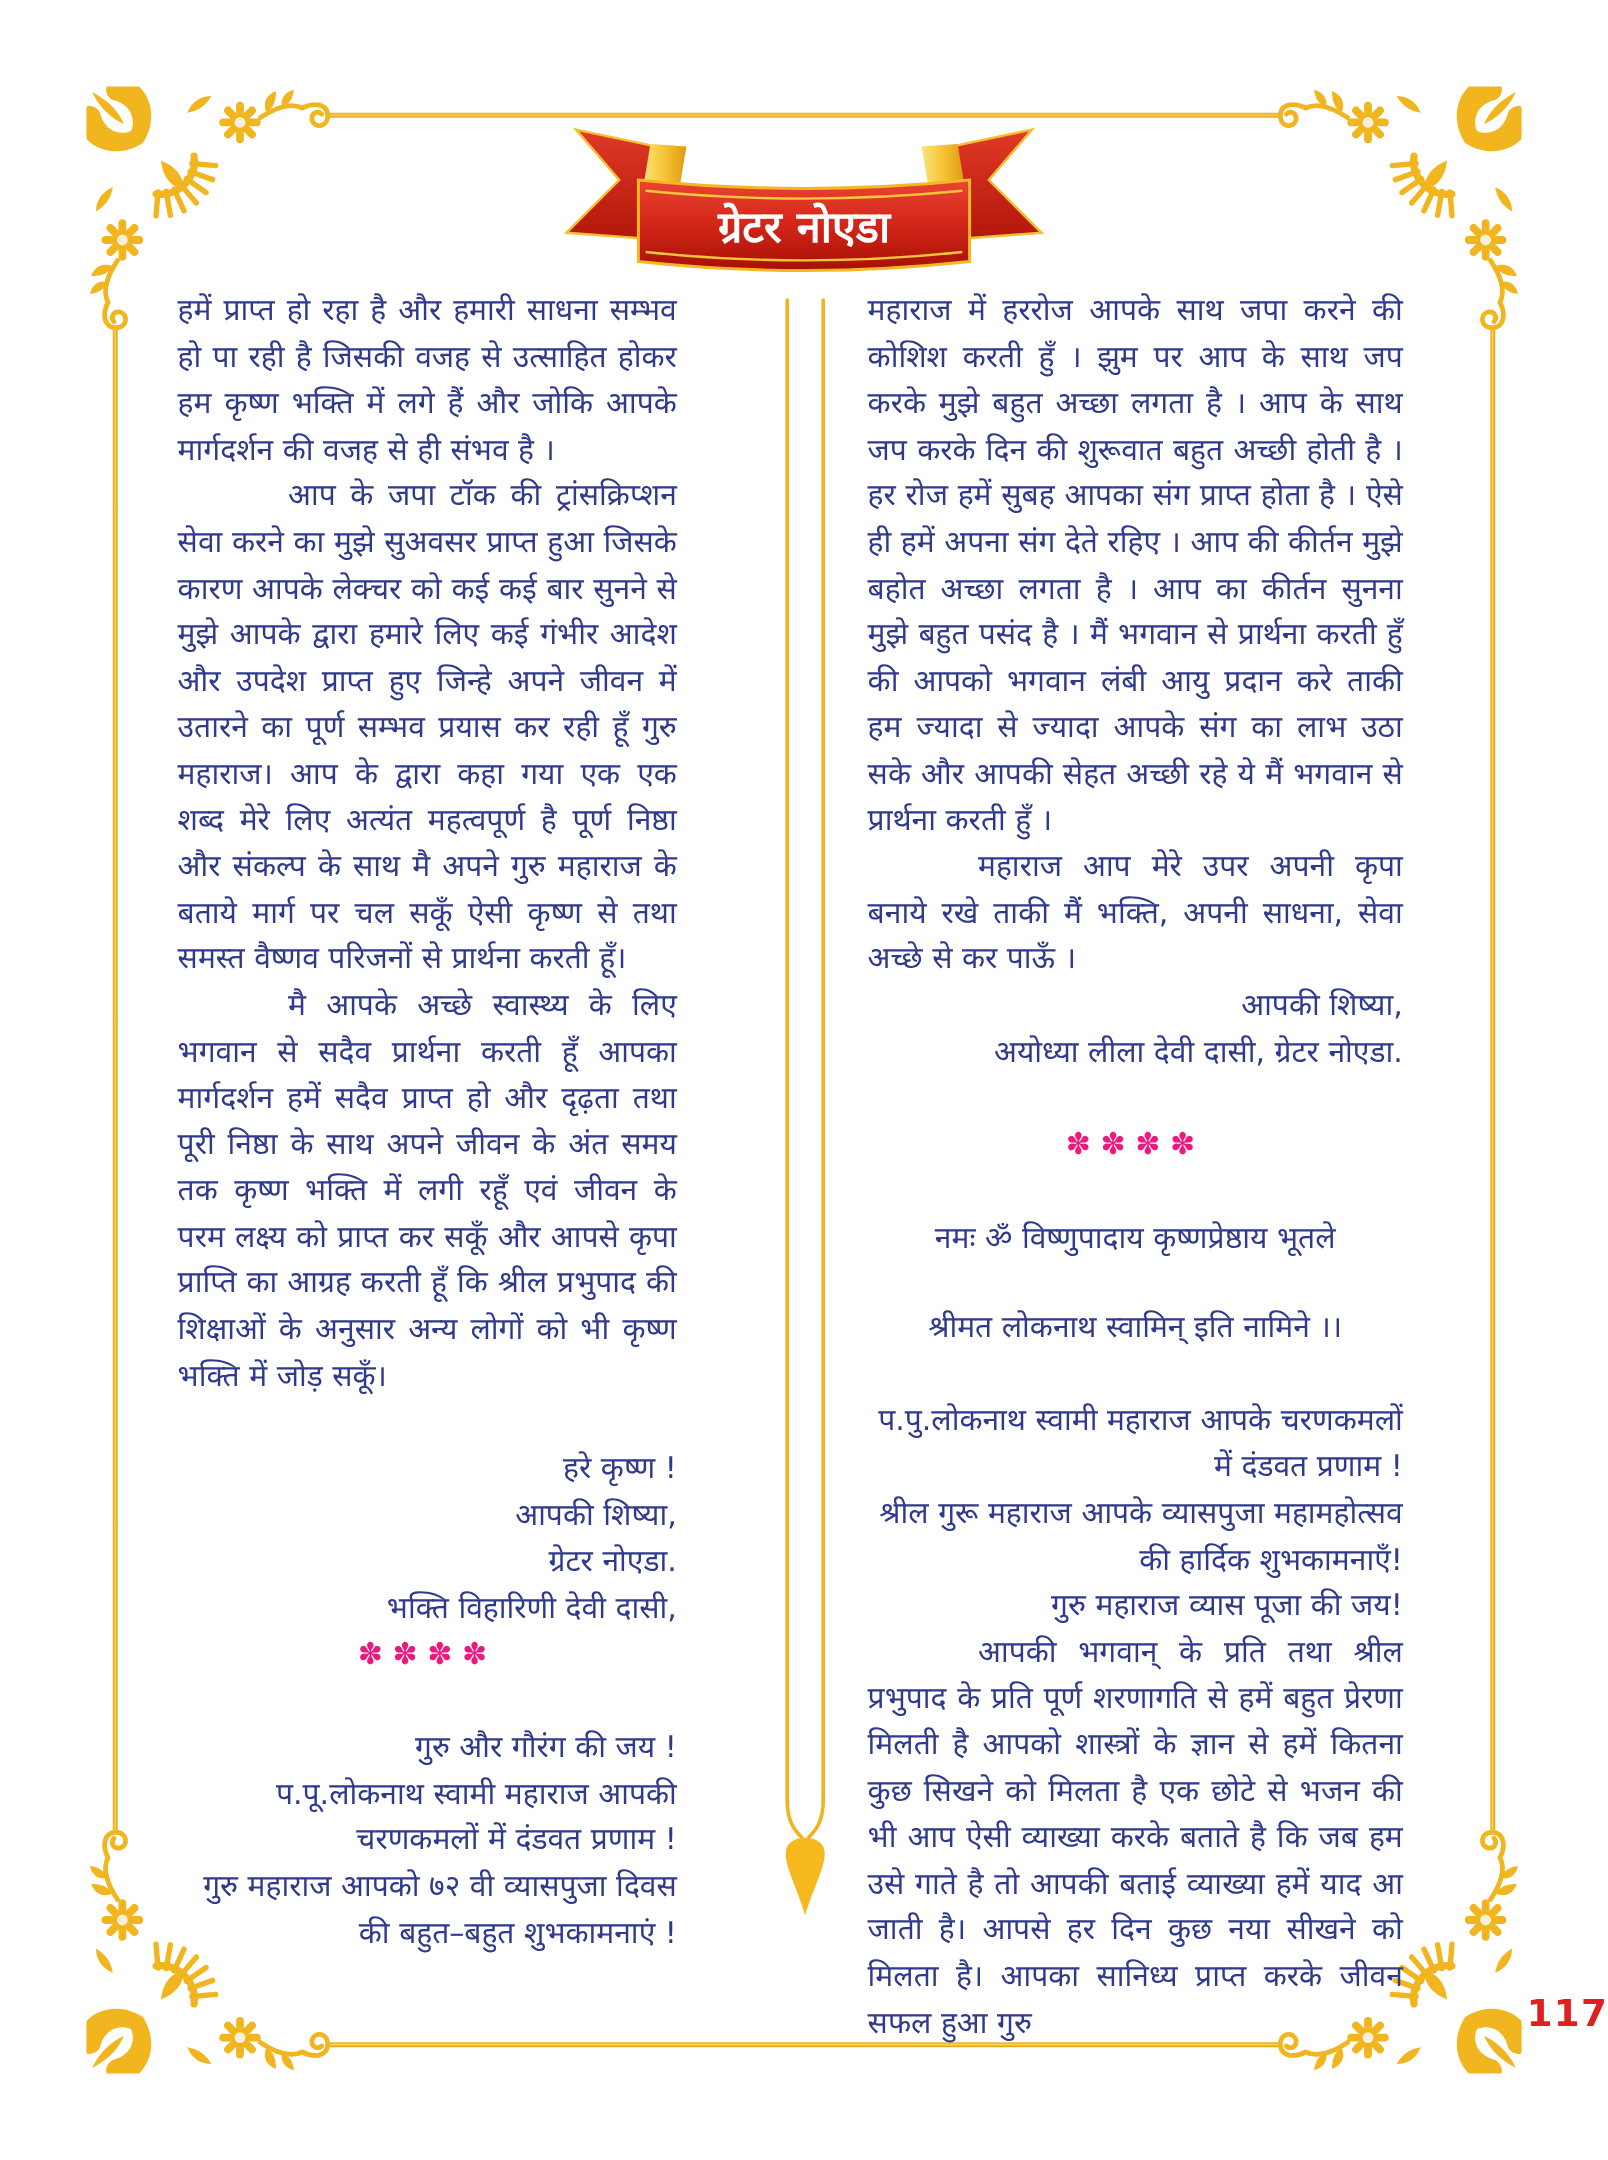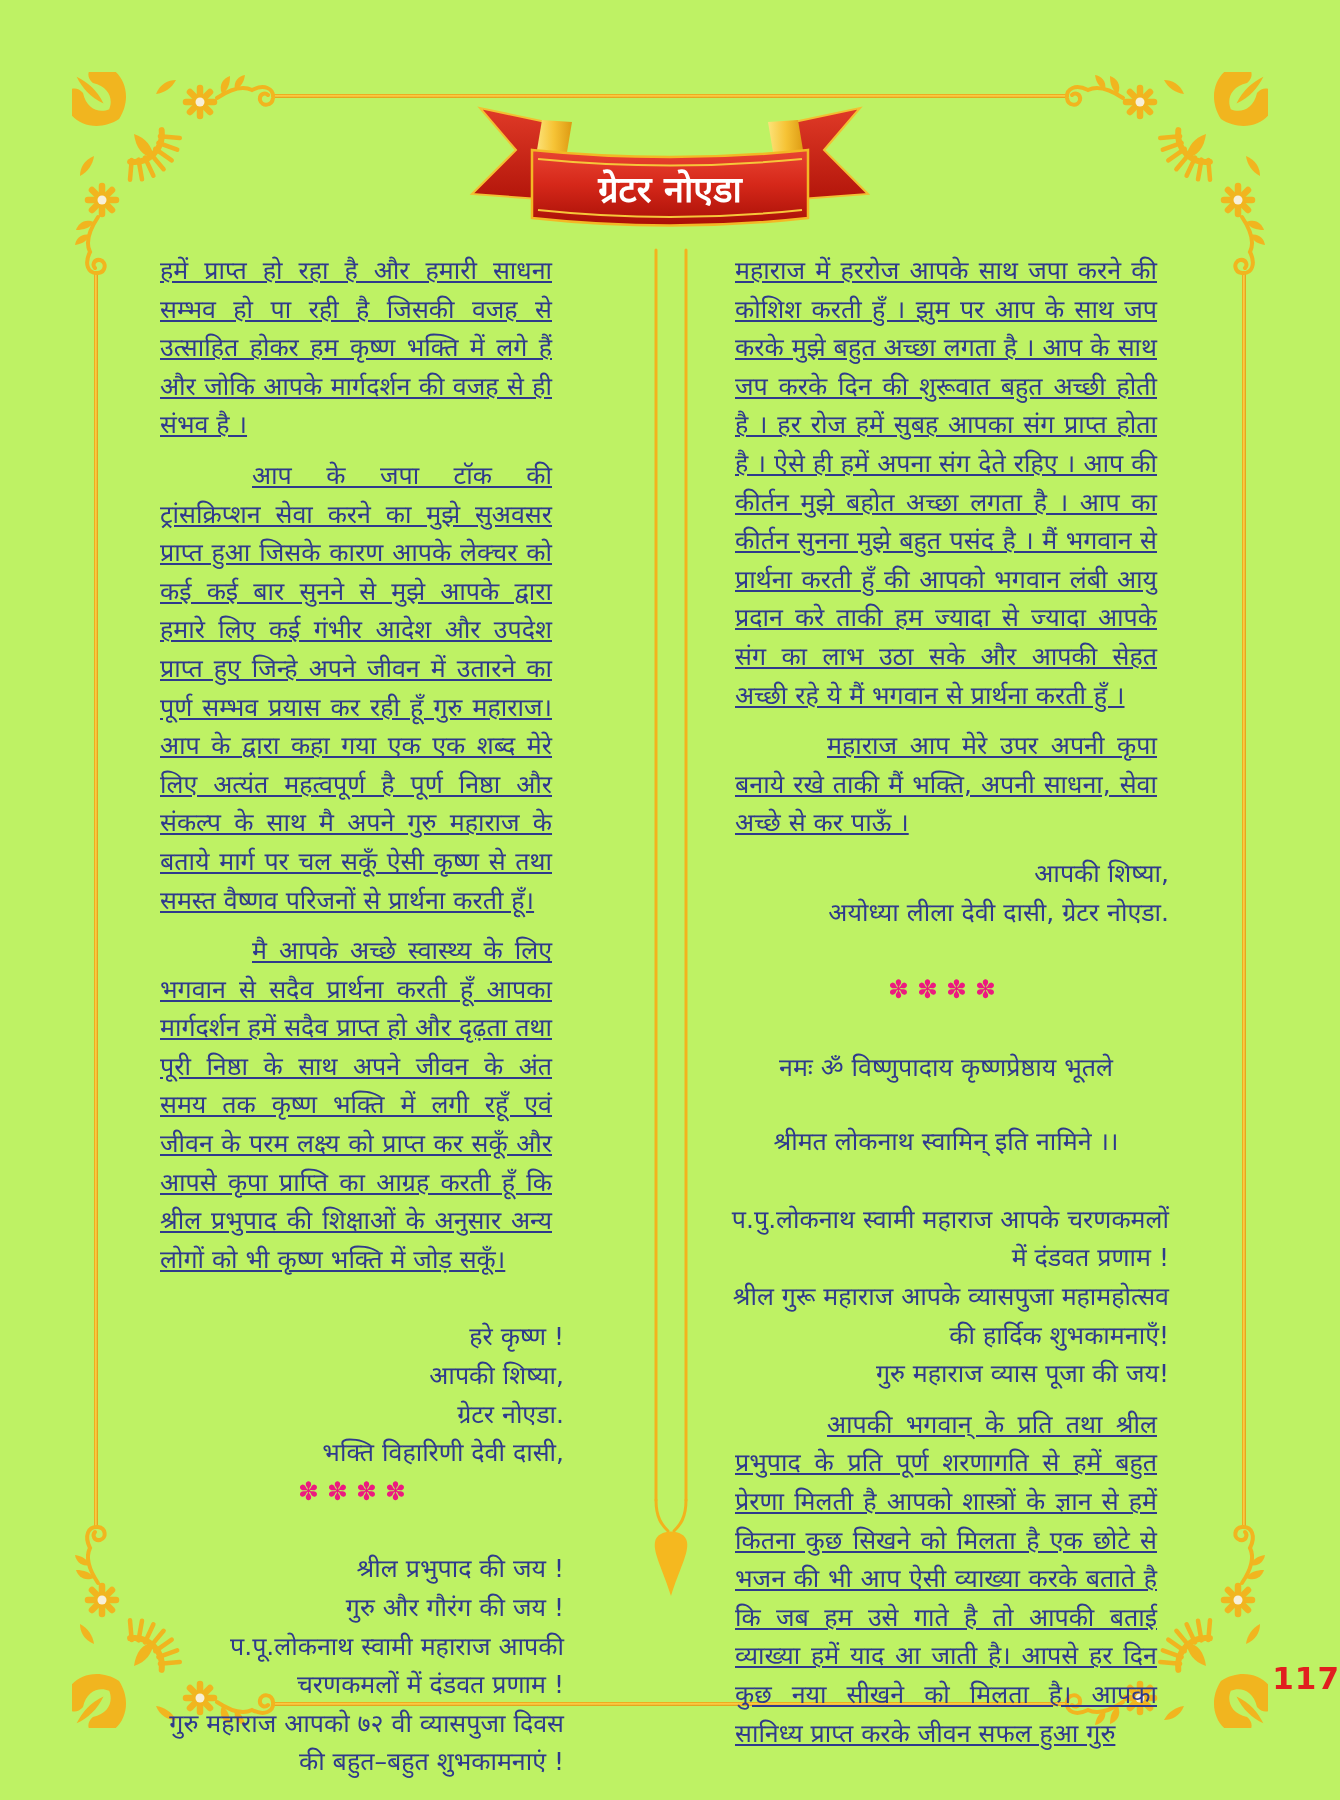--- a/index.html
+++ b/index.html
@@ -1,17 +1,17 @@
 <!DOCTYPE html>
 <html lang="hi"><head>
 <meta charset="utf-8">
 <style>
   html,body{margin:0;padding:0;}
   body{width:1340px;height:1800px;overflow:hidden;background:#f7efd8;}
-  .page{position:relative;width:1340px;height:1800px;background:#bef264;
+  .page{position:relative;width:1340px;height:1800px;background:#ffffff;
         font-family:"DejaVu Sans",sans-serif;}
 
   
   .frame-line{position:absolute;background:linear-gradient(#e69e10,#ffd24a 45%,#dd9a10);}
   .frame-line.h{height:4px;}
   .frame-line.v{width:4px;background:linear-gradient(90deg,#e69e10,#ffd24a 45%,#dd9a10);}
   .corner{position:absolute;width:210px;height:210px;}
   .corner.tr{transform:scaleX(-1);}
   .corner.bl{transform:scaleY(-1);}
   .corner.br{transform:scale(-1,-1);}
@@ -20,21 +20,21 @@
   .banner{position:absolute;left:460px;top:104px;width:420px;height:128px;}
 
   
   .divider{position:absolute;left:640px;top:248px;width:62px;height:1355px;}
 
   
   .col{position:absolute;top:240px;color:#2f3a8c;font-size:25px;line-height:38.6px;
        text-align:justify;text-justify:inter-word;}
   .col-left{left:148px;width:416px;}
   .col-right{left:723px;width:446px;}
-  .para{margin:12px;text-decoration:underline;}
+  .para{margin:0;}
   .para.indent{text-indent:92px;}
   .gap{margin-top:39px;}
   .lines{text-align:left;}
   .line{text-align:right;}
   .shloka{text-align:center;}
   .shloka .line{text-align:center;margin-top:36px;}
   .separator{color:#ec1a7f;text-align:center;font-size:25px;letter-spacing:8px;
              line-height:38.6px;font-weight:bold;}
 
   
@@ -165,21 +165,20 @@
       <p class="para indent">आप के जपा टॉक की ट्रांसक्रिप्शन सेवा करने का मुझे सुअवसर प्राप्त हुआ जिसके कारण आपके लेक्चर को कई कई बार सुनने से मुझे आपके द्वारा हमारे लिए कई गंभीर आदेश और उपदेश प्राप्त हुए जिन्हे अपने जीवन में उतारने का पूर्ण सम्भव प्रयास कर रही हूँ गुरु महाराज। आप के द्वारा कहा गया एक एक शब्द मेरे लिए अत्यंत महत्वपूर्ण है पूर्ण निष्ठा और संकल्प के साथ मै अपने गुरु महाराज के बताये मार्ग पर चल सकूँ ऐसी कृष्ण से तथा समस्त वैष्णव परिजनों से प्रार्थना करती हूँ।</p>
       <p class="para indent">मै आपके अच्छे स्वास्थ्य के लिए भगवान से सदैव प्रार्थना करती हूँ आपका मार्गदर्शन हमें सदैव प्राप्त हो और दृढ़ता तथा पूरी निष्ठा के साथ अपने जीवन के अंत समय तक कृष्ण भक्ति में लगी रहूँ एवं जीवन के परम लक्ष्य को प्राप्त कर सकूँ और आपसे  कृपा प्राप्ति का आग्रह करती हूँ कि श्रील प्रभुपाद की शिक्षाओं के अनुसार अन्य लोगों को भी कृष्ण भक्ति में जोड़ सकूँ।</p>
       <div class="lines gap">
         <div class="line">हरे कृष्ण !</div>
         <div class="line">आपकी शिष्या,</div>
         <div class="line">ग्रेटर नोएडा.</div>
         <div class="line">भक्ति विहारिणी देवी दासी,</div>
       </div>
       <div class="separator">✽✽✽✽</div>
       <div class="lines gap">
-        <div class="line">श्रील प्रभुपाद की जय !</div>
         <div class="line">गुरु और गौरंग की जय !</div>
         <div class="line">प.पू.लोकनाथ स्वामी महाराज आपकी चरणकमलों में दंडवत प्रणाम !</div>
         <div class="line">गुरु महाराज आपको ७२ वी व्यासपुजा दिवस की बहुत–बहुत शुभकामनाएं !</div>
       </div>
     </div>
   <div class="col col-right">
       <p class="para">महाराज में हररोज आपके साथ जपा करने की कोशिश करती हुँ । झुम पर आप के साथ जप करके मुझे बहुत अच्छा लगता है । आप के साथ जप करके दिन की शुरूवात बहुत अच्छी होती है । हर रोज हमें सुबह आपका संग प्राप्त होता है । ऐसे ही हमें अपना संग देते रहिए । आप की कीर्तन मुझे बहोत अच्छा लगता है । आप का कीर्तन सुनना मुझे बहुत पसंद है । मैं भगवान से प्रार्थना करती हुँ की आपको भगवान लंबी आयु प्रदान करे ताकी हम ज्यादा से ज्यादा आपके संग का लाभ उठा सके और आपकी सेहत अच्छी रहे ये मैं भगवान से प्रार्थना करती हुँ ।</p>
       <p class="para indent">महाराज आप मेरे उपर अपनी कृपा बनाये रखे ताकी मैं भक्ति, अपनी साधना, सेवा अच्छे से कर पाऊँ ।</p>
       <div class="lines">
         <div class="line">आपकी शिष्या,</div>

